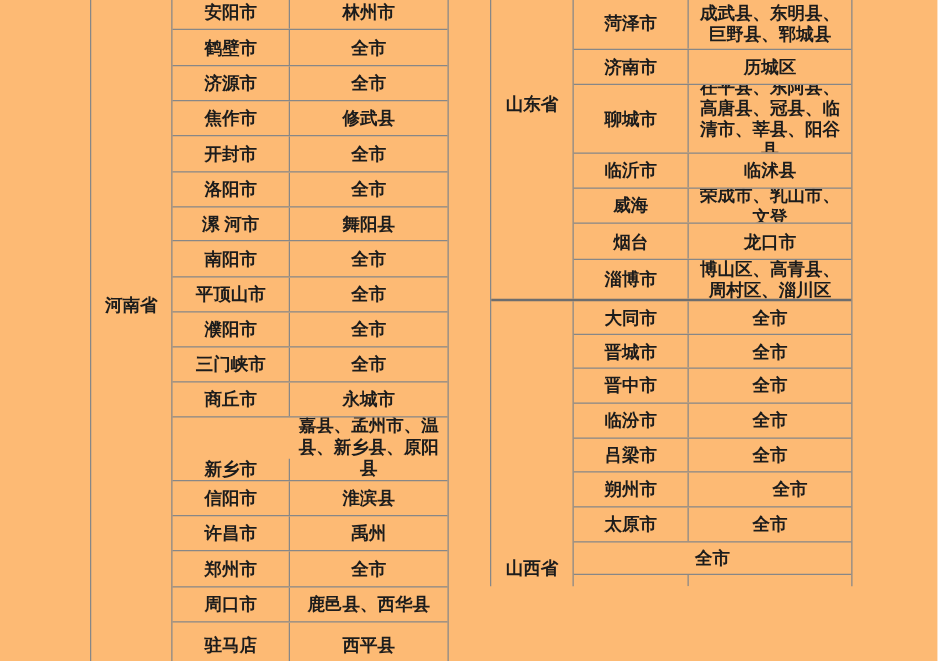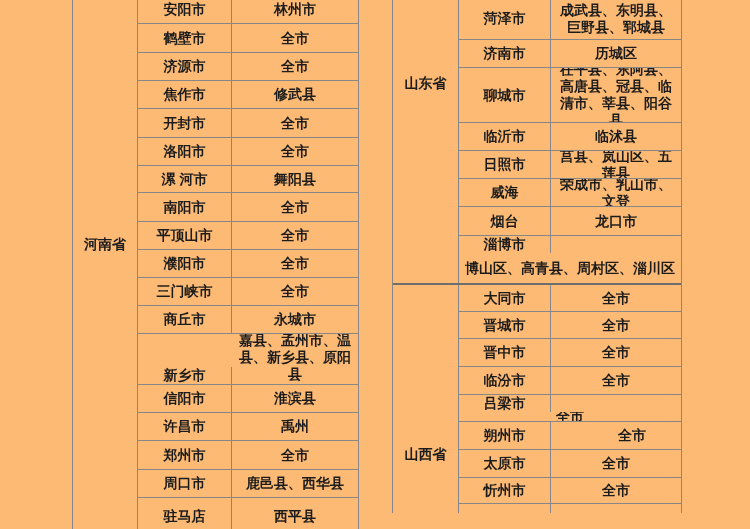--- a/index.html
+++ b/index.html
@@ -143,33 +143,29 @@
             <div class="cell county">历城区</div>
           </div>
           <div class="row" style="height: 55px;">
             <div class="cell city">聊城市</div>
             <div class="cell county">茌平县、东阿县、高唐县、冠县、临清市、莘县、阳谷县</div>
           </div>
           <div class="row" style="height: 28px;">
             <div class="cell city">临沂市</div>
             <div class="cell county">临沭县</div>
           </div>
-          <div class="row" style="height: 28px;">
-            <div class="cell city">日照市</div>
-            <div class="cell county">莒县、岚山区、五莲县</div>
-          </div>
           <div class="row" style="height: 28px; justify-content: flex-end;">
             <div class="cell city">威海</div>
             <div class="cell county">荣成市、乳山市、文登</div>
           </div>
           <div class="row" style="height: 29px;">
             <div class="cell city">烟台</div>
             <div class="cell county">龙口市</div>
           </div>
-          <div class="row" style="height: 48px; flex-direction: column;">
+          <div class="row" style="height: 32px;">
             <div class="cell city">淄博市</div>
             <div class="cell county">博山区、高青县、周村区、淄川区</div>
           </div>
         </div>
       </div>
       <div class="section section-new">
         <div class="prov-cell"></div>
         <div class="rows">
           <div class="row row-first" style="height: 26px;">
             <div class="cell city">大同市</div>
@@ -180,34 +176,33 @@
             <div class="cell county">全市</div>
           </div>
           <div class="row" style="height: 28px;">
             <div class="cell city">晋中市</div>
             <div class="cell county">全市</div>
           </div>
           <div class="row" style="height: 28px;">
             <div class="cell city">临汾市</div>
             <div class="cell county">全市</div>
           </div>
-          <div class="row" style="height: 27px; flex-direction: column;">
+          <div class="row" style="height: 27px;">
             <div class="cell city">吕梁市</div>
             <div class="cell county">全市</div>
           </div>
           <div class="row" style="height: 28px; gap: 32px;">
             <div class="cell city">朔州市</div>
             <div class="cell county">全市</div>
           </div>
           <div class="row" style="height: 28px;">
             <div class="cell city">太原市</div>
             <div class="cell county">全市</div>
           </div>
           <div class="row" style="height: 26px;">
-            <div class="cell city">忻州市</div>
             <div class="cell county">全市</div>
           </div>
           <div class="row" style="height: 10px;">
             <div class="cell city"></div>
             <div class="cell county"></div>
           </div>
         </div>
       </div>
     </div>
 

